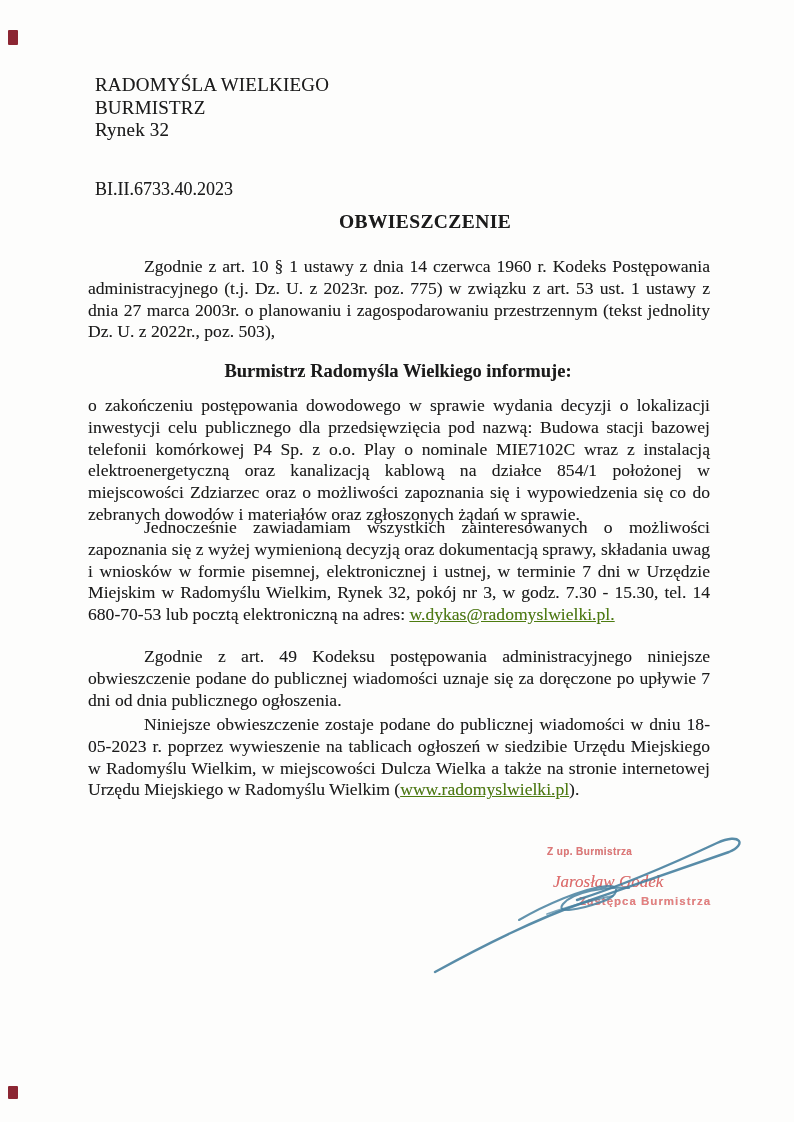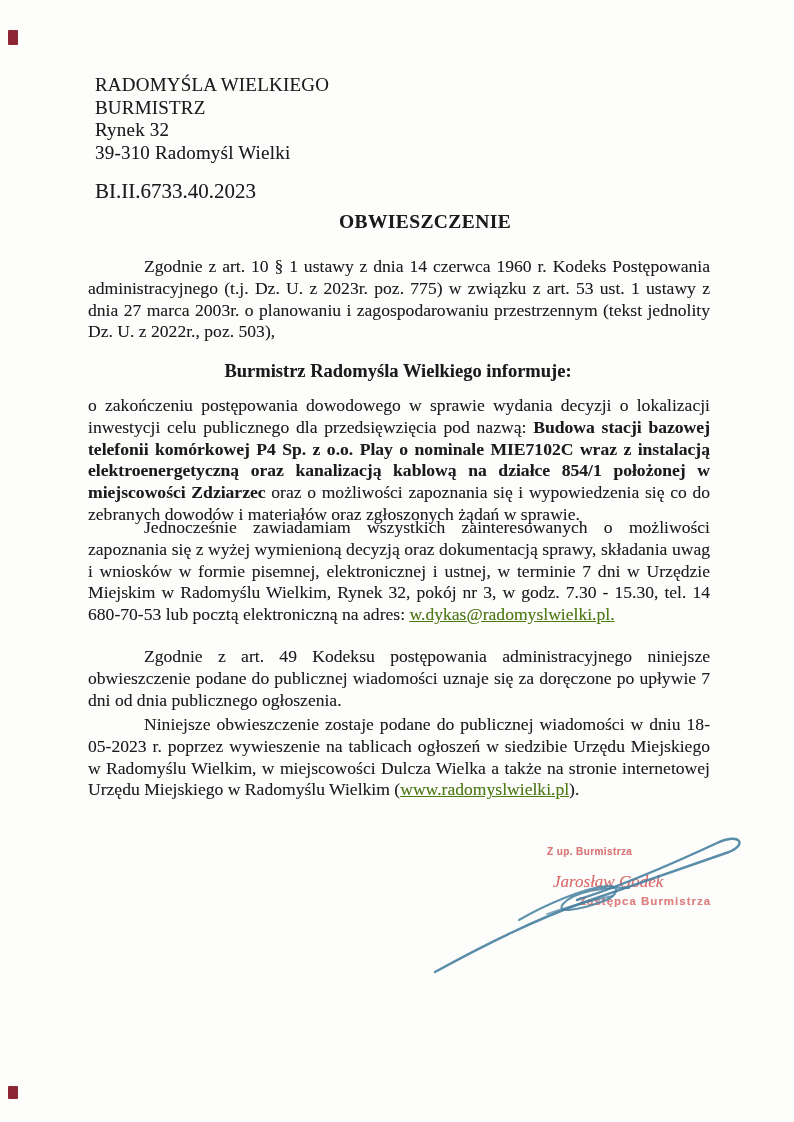--- a/index.html
+++ b/index.html
@@ -10,21 +10,21 @@
     font-family:"Liberation Serif", serif;
     color:#1b1b1b;
     text-shadow:0 0 .6px rgba(40,40,40,.35);
   }
   .corner-mark { position:absolute; width:10px; background:#8c2633; border-radius:1px; }
   .corner-mark.top { left:8px; top:30px; height:15px; }
   .corner-mark.bottom { left:8px; top:1086px; height:13px; }
 
   .sender { position:absolute; left:95px; top:74px; font-size:19px; line-height:22.5px; letter-spacing:.2px; }
 
-  .refrow { position:absolute; left:95px; top:179px; width:620px; height:24px; font-size:21px; }
+  .refrow { position:absolute; left:95px; top:179px; width:620px; height:24px; font-size:18px; }
   .place-date { position:absolute; left:340px; top:0; white-space:nowrap; }
 
   .title {
     position:absolute; top:211px; left:0; width:794px; margin:0;
     text-align:center; font-size:19.5px; font-weight:bold; letter-spacing:.4px;padding-left:28px;
   }
   .subtitle {
     position:absolute; top:360px; left:0; width:794px; margin:1px;
     text-align:center; font-size:18.5px; font-weight:bold;
   }
@@ -34,21 +34,21 @@
     font-size:17.6px; line-height:21.8px; text-align:justify;
   }
   .para.indent { text-indent:56px; }
   #para-legal      { top:256px; }
   #para-announce   { top:395px; }
   #para-notify     { top:517px; }
   #para-delivery   { top:646px; }
   #para-publish    { top:714px; }
 
   .seg-normal { font-weight:normal; }
-  .seg-bold   { font-weight:bold; }
+  .seg-bold   { font-weight:normal; }
   a.seg-link  { color:#4d7c0f; cursor:pointer; }
 
   .signature { position:absolute; left:415px; top:822px; width:340px; height:170px; }
   .sig-stroke { position:absolute; left:0; top:0; }
   .stamp-line1 {
     position:absolute; left:132px; top:24px;
     font-family:"Liberation Sans", sans-serif; font-size:10px; font-weight:700;
     color:#dd5f5f; letter-spacing:.4px; opacity:.85; filter:blur(.3px); white-space:nowrap;
   }
   .stamp-name {
@@ -67,21 +67,20 @@
 
 <div class="page">
 
   <div class="corner-mark top"></div>
   <div class="corner-mark bottom"></div>
 
   <div class="sender">
     <div>RADOMYŚLA WIELKIEGO</div>
     <div>BURMISTRZ</div>
     <div>Rynek 32</div>
-    <div>39-310 Radomyśl Wielki</div>
   </div>
 
   <div class="refrow">
     <span class="ref-no">BI.II.6733.40.2023</span>
   </div>
 
   <h1 class="title">OBWIESZCZENIE</h1>
 
   <p class="para indent" id="para-legal"><span class="seg-normal">Zgodnie z art. 10 § 1 ustawy z dnia 14 czerwca 1960 r. Kodeks Postępowania administracyjnego (t.j. Dz. U. z 2023r. poz. 775) w związku z art. 53 ust. 1 ustawy z dnia 27 marca 2003r. o planowaniu i zagospodarowaniu przestrzennym (tekst jednolity Dz. U. z 2022r., poz. 503),</span></p>
 

